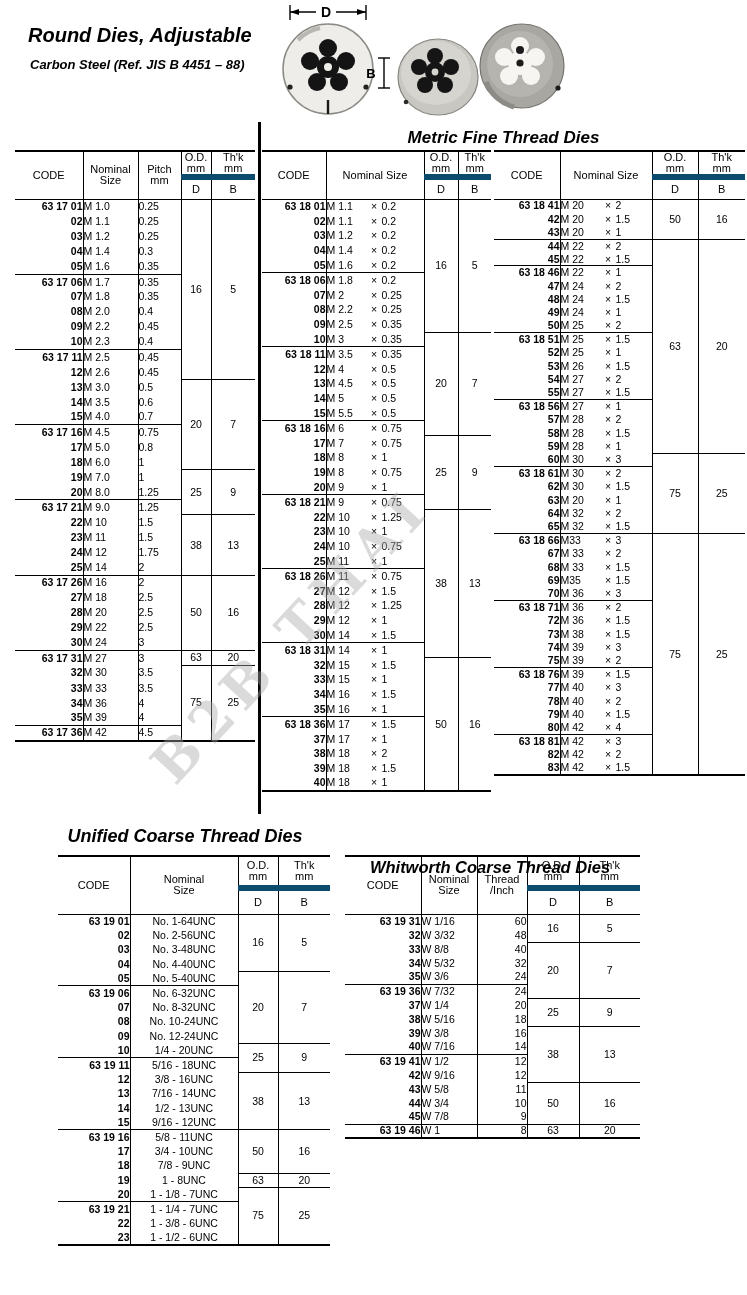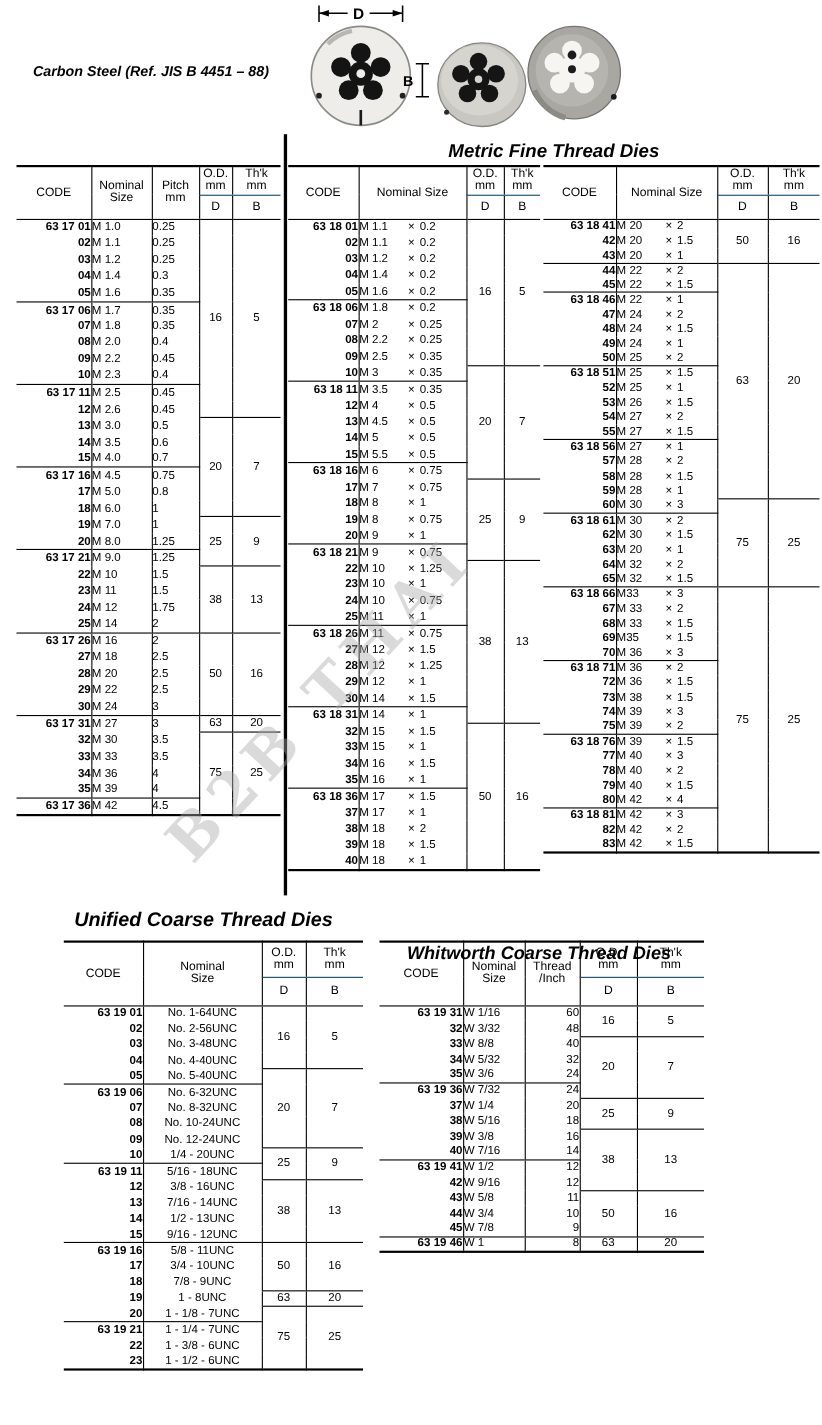--- a/index.html
+++ b/index.html
@@ -15,21 +15,21 @@
   #un-title{left:45px;top:826px;width:280px;font-size:18px;}
   #wh-title{left:335px;top:858px;width:310px;font-size:16.5px;}
   #vdivider{left:258px;top:122px;width:2.5px;height:692px;background:#000;}
   
   .dt{border-collapse:collapse;table-layout:fixed;border-top:2px solid #000;border-bottom:2px solid #000;}
   .dt td,.dt th{padding:0;font-size:10.5px;line-height:11px;white-space:nowrap;vertical-align:middle;}
   .dt th{font-weight:normal;text-align:center;font-size:11px;}
   .bl{border-left:1px solid #000;}
   .bt{border-top:1.5px solid #000;}
   .hb{border-bottom:1.5px solid #000;}
-  .splitb{border-bottom:1px solid #0c4a6e;}
+  .splitb{border-bottom:6px solid #0c4a6e;}
   .c-code{text-align:right;padding-right:7px;font-weight:bold;}
   .c-size{text-align:left;padding-left:9px;}
   .c-pitch{text-align:left;padding-left:8px;}
   .c-pre{text-align:center;white-space:pre;}
   .c-wnom{text-align:left;white-space:pre;padding-left:7px;}
   .c-tpi{text-align:right;padding-right:19px;}
   .c-od,.c-thk{text-align:center;}
   .s1{display:inline-block;width:40px;text-align:left;}
   .sx{display:inline-block;width:15px;text-align:center;}
   .s2{display:inline-block;text-align:left;}
@@ -37,20 +37,21 @@
   .gb{padding-bottom:var(--gap);}
   #watermark{left:138px;top:752px;transform:rotate(-47deg);transform-origin:0 0;
     font-family:"DejaVu Serif",serif;font-weight:bold;font-size:54px;letter-spacing:9px;
     color:#a9a9a9;opacity:.42;white-space:nowrap;pointer-events:none;z-index:5;}
 </style>
 </head>
 <body>
 
 <div id="page">
 
+  <div class="abs ttl" id="hdr-title">Round Dies, Adjustable</div>
   <div class="abs ttl" id="hdr-sub">Carbon Steel  (Ref. JIS B 4451 – 88)</div>
 
   <svg class="abs" style="left:268px;top:2px;" width="306" height="120" viewBox="0 0 306 120">
 
     <g>
       <line x1="22" y1="10" x2="98" y2="10" stroke="#000" stroke-width="1.4"></line>
       <line x1="22" y1="3" x2="22" y2="18" stroke="#000" stroke-width="1.4"></line>
       <line x1="98" y1="3" x2="98" y2="18" stroke="#000" stroke-width="1.4"></line>
       <polygon points="22,10 31,7 31,13" fill="#000"></polygon>
       <polygon points="98,10 89,7 89,13" fill="#000"></polygon>

